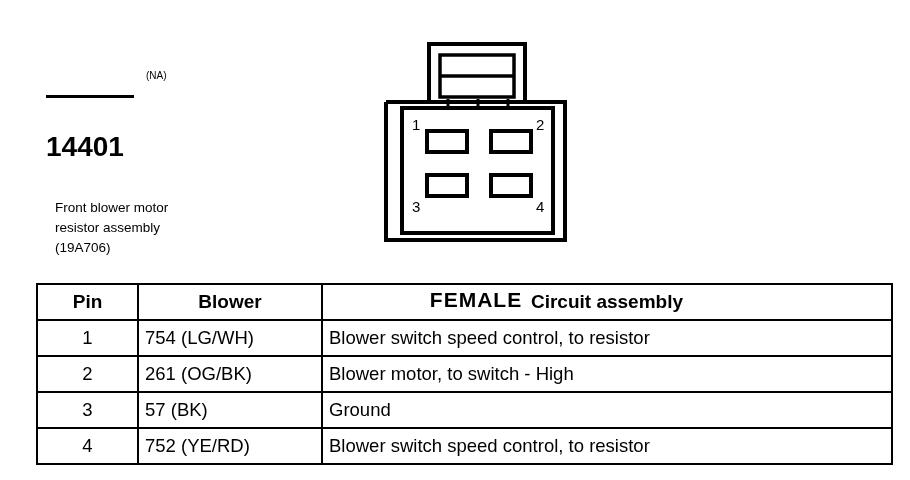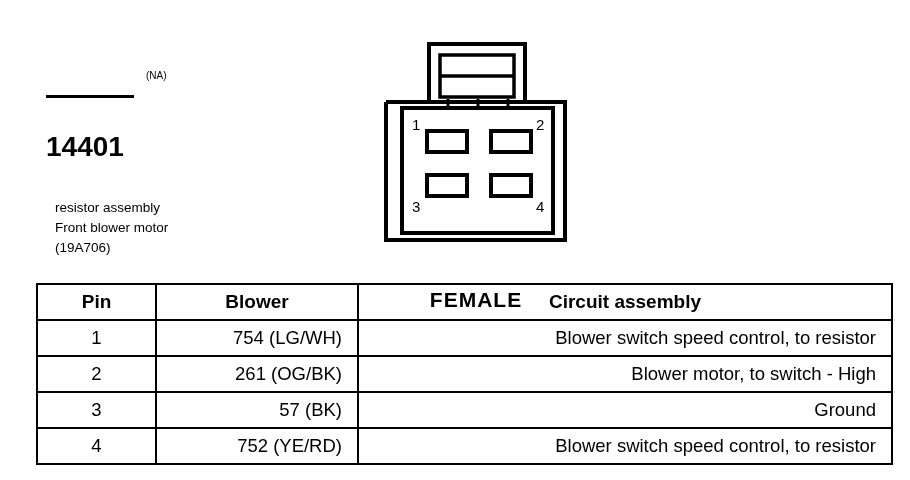--- a/index.html
+++ b/index.html
@@ -82,45 +82,45 @@
     position: absolute;
     left: 36px;
     top: 283px;
     width: 857px;
     border-collapse: collapse;
     table-layout: fixed;
   }
   .pin-table td, .pin-table th {
     border: 2px solid #000;
     height: 34px;
-    padding: 0 15px;
+    padding: 0 6px;
     font-size: 18.5px;
     font-weight: normal;
   }
   .pin-table th {
     font-weight: bold;
     font-size: 19px;
     text-align: center;
   }
   .col-pin { width: 87px; text-align: center; }
-  .col-circuit { width: 170px; text-align: right; }
-  .col-function { text-align: right; padding-left: 14px; }
+  .col-circuit { width: 170px; text-align: left; }
+  .col-function { text-align: left; padding-left: 14px; }
 </style>
 </head>
 <body>
 
 <div id="page">
 
   <div class="conn-id-underline"></div>
   <div class="conn-na">(NA)</div>
   <div class="part-number">14401</div>
 
   <div class="descr">
+    <div>Front blower motor</div>
     <div>resistor assembly</div>
-    <div>Front blower motor</div>
     <div>(19A706)</div>
   </div>
 
   <svg class="connector" width="910" height="290" viewBox="0 0 910 290">
 
     <g>
       <rect x="429" y="44" width="96" height="58" fill="none" stroke="#000" stroke-width="4"></rect>
       <rect x="440" y="55" width="74" height="42" fill="none" stroke="#000" stroke-width="3.5"></rect>
       <line x1="440" y1="76" x2="514" y2="76" stroke="#000" stroke-width="3.5"></line>
     </g>

